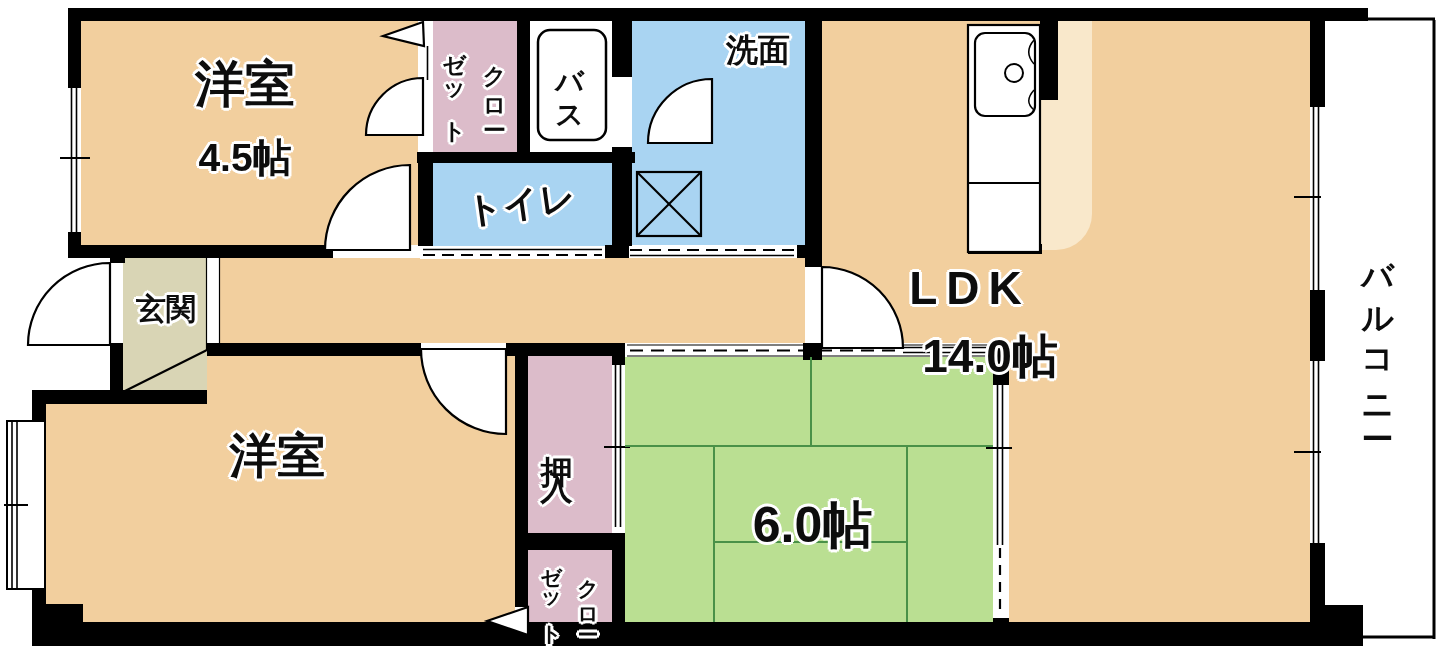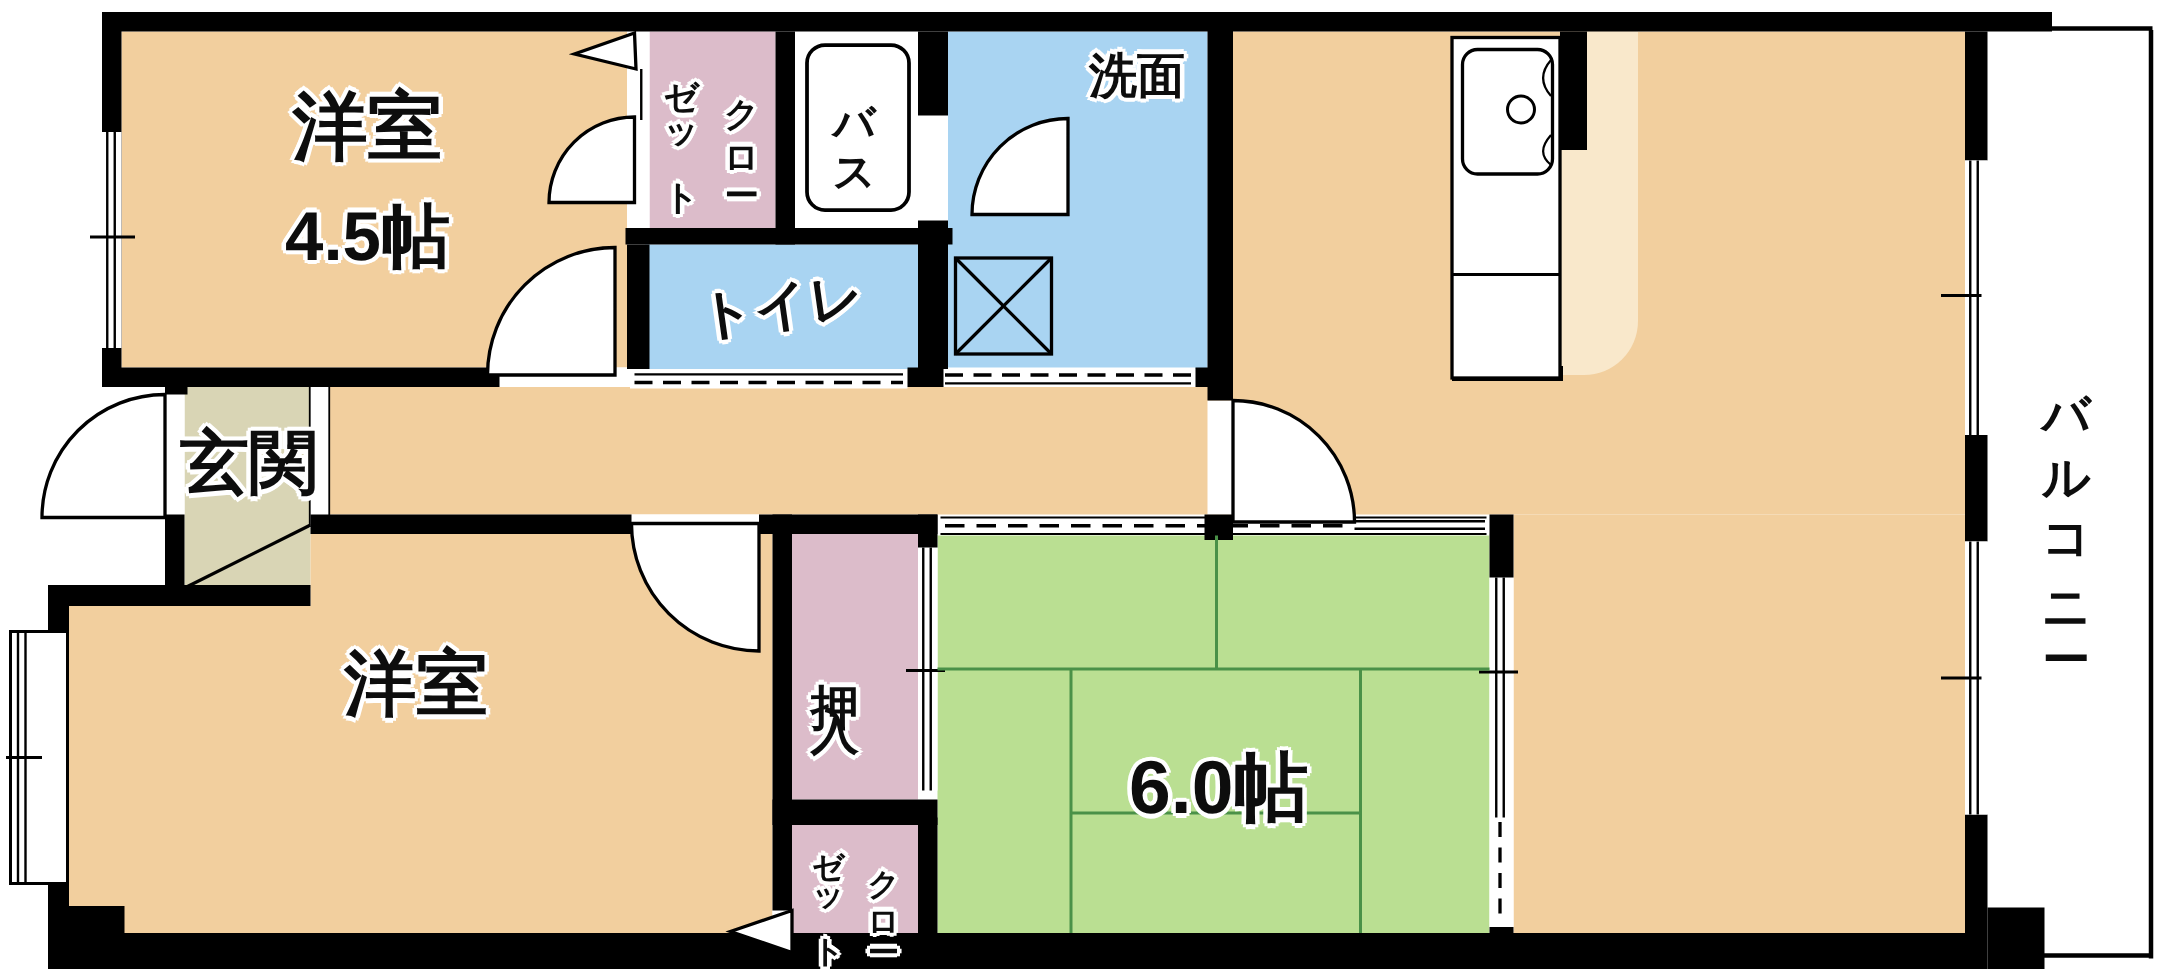--- a/index.html
+++ b/index.html
@@ -175,34 +175,40 @@
     <g fill="none" stroke="#000" stroke-width="2.2">
       <rect x="637" y="172" width="64" height="64"></rect>
       <line x1="637" y1="172" x2="701" y2="236"></line>
       <line x1="701" y1="172" x2="637" y2="236"></line>
     </g>
   </svg>
 
   <div class="lbl" style="left:160px;top:52px;width:170px;height:64px;font-size:50px;">
     <span>洋室</span>
     </div>
-  <div class="lbl" style="left:150px;top:126px;width:190px;height:64px;font-size:46px;text-align:center;">
+  <div class="lbl" style="left:150px;top:126px;width:190px;height:64px;font-size:39px;text-align:center;">
     <span>4.5帖</span>
     </div>
 
   <div class="lbl" style="left:190px;top:424px;width:175px;height:64px;font-size:48px;">
     <span>洋室</span>
     </div>
 
   <div class="lbl" style="left:715px;top:492px;width:195px;height:66px;font-size:50px;">
     <span>6.0帖</span>
     </div>
 
-
-  <div class="lbl" style="left:124px;top:286px;width:84px;height:46px;font-size:46px;">
+  <div class="lbl" style="left:880px;top:258px;width:180px;height:60px;font-size:46px;letter-spacing:9px;">
+    <span>LDK</span>
+    </div>
+  <div class="lbl" style="left:870px;top:326px;width:240px;height:62px;font-size:46px;">
+    <span>14.0帖</span>
+    </div>
+
+  <div class="lbl" style="left:124px;top:286px;width:84px;height:46px;font-size:30px;">
     <span>玄関</span>
     </div>
 
   <div class="lbl" style="left:712px;top:30px;width:92px;height:42px;font-size:32px;">
     <span>洗面</span>
     </div>
 
   <div class="lbl" style="left:446px;top:178px;width:150px;height:52px;font-size:36px;transform:rotate(-8deg);">
     <span>トイレ</span>
     </div>

